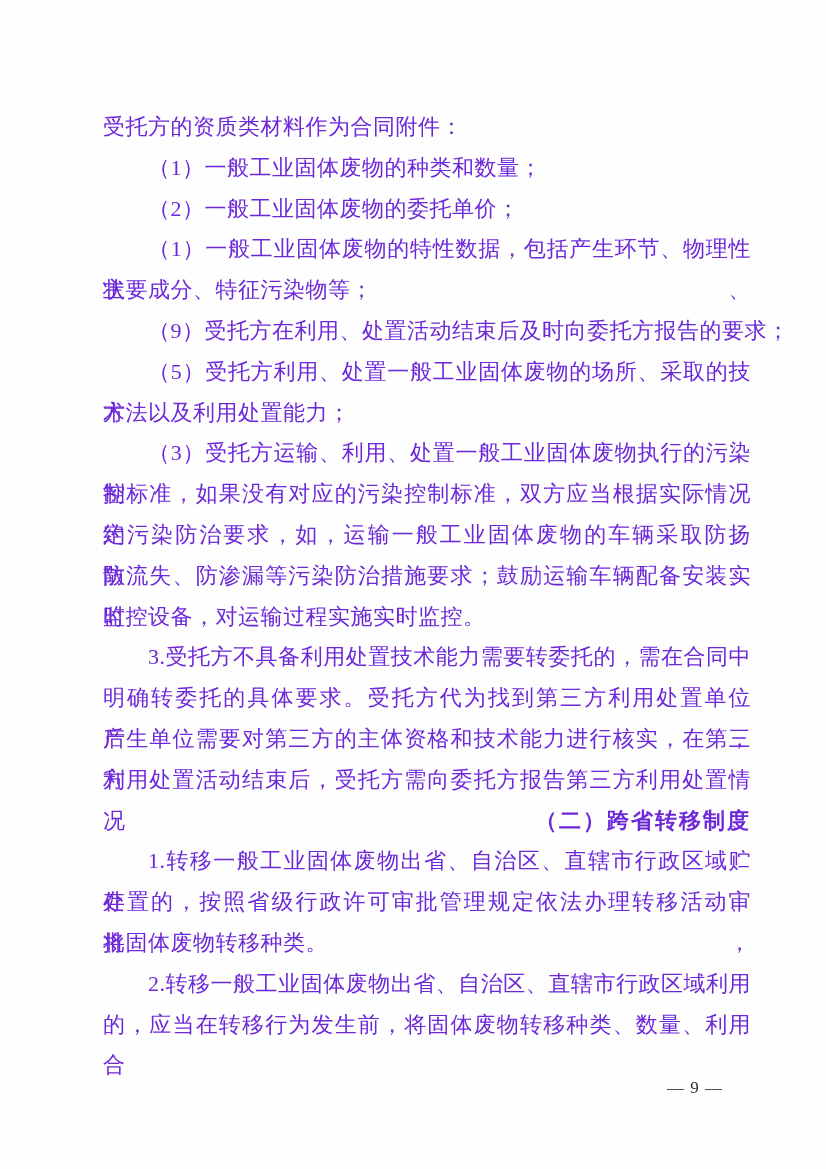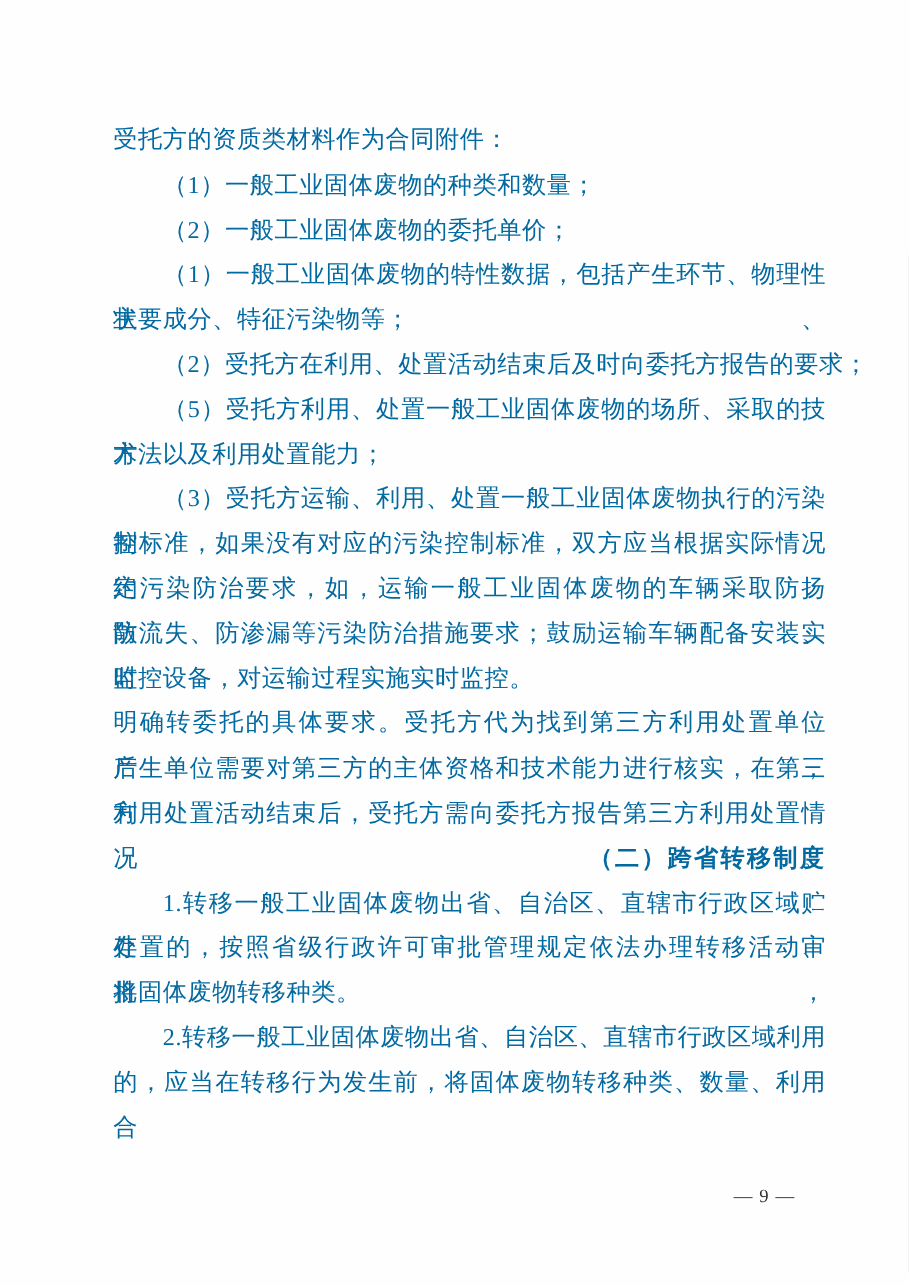--- a/index.html
+++ b/index.html
@@ -16,21 +16,21 @@
     overflow: hidden;
     font-family: "Liberation Serif", "DejaVu Serif", serif;
   }
   .content {
     position: absolute;
     left: 103px;
     top: 107px;
     width: 648px;
     font-size: 22px;
     line-height: 40.8px;
-    color: #0369a1;
+    color: #6d28d9;
     letter-spacing: 0.5px;
   }
   .line {
     height: 40.8px;
     text-align: left;
     white-space: nowrap;
   }
   .line.justify {
     white-space: normal;
     text-align: justify;
@@ -61,28 +61,29 @@
 </head>
 <body>
 
 <div class="page">
   <div class="content">
     <div class="line">受托方的资质类材料作为合同附件：</div>
     <div class="line indent">（1）一般工业固体废物的种类和数量；</div>
     <div class="line indent">（2）一般工业固体废物的委托单价；</div>
     <div class="line indent justify">（1）一般工业固体废物的特性数据，包括产生环节、物理性状、</div>
     <div class="line">主要成分、特征污染物等；</div>
-    <div class="line indent">（2）受托方在利用、处置活动结束后及时向委托方报告的要求；</div>
+    <div class="line indent">（9）受托方在利用、处置活动结束后及时向委托方报告的要求；</div>
     <div class="line indent justify">（5）受托方利用、处置一般工业固体废物的场所、采取的技术</div>
     <div class="line">方法以及利用处置能力；</div>
     <div class="line indent justify">（3）受托方运输、利用、处置一般工业固体废物执行的污染控</div>
     <div class="line justify">制标准，如果没有对应的污染控制标准，双方应当根据实际情况约</div>
     <div class="line justify">定污染防治要求，如，运输一般工业固体废物的车辆采取防扬散、</div>
     <div class="line justify">防流失、防渗漏等污染防治措施要求；鼓励运输车辆配备安装实时</div>
     <div class="line">监控设备，对运输过程实施实时监控。</div>
+    <div class="line indent justify">3.受托方不具备利用处置技术能力需要转委托的，需在合同中</div>
     <div class="line justify">明确转委托的具体要求。受托方代为找到第三方利用处置单位后，</div>
     <div class="line justify">产生单位需要对第三方的主体资格和技术能力进行核实，在第三方</div>
     <div class="line justify">利用处置活动结束后，受托方需向委托方报告第三方利用处置情况。</div>
     <div class="line indent bold">（二）跨省转移制度</div>
     <div class="line indent justify">1.转移一般工业固体废物出省、自治区、直辖市行政区域贮存、</div>
     <div class="line justify">处置的，按照省级行政许可审批管理规定依法办理转移活动审批，</div>
     <div class="line">将固体废物转移种类。</div>
     <div class="line indent justify">2.转移一般工业固体废物出省、自治区、直辖市行政区域利用</div>
     <div class="line justify">的，应当在转移行为发生前，将固体废物转移种类、数量、利用合</div>
   </div>

